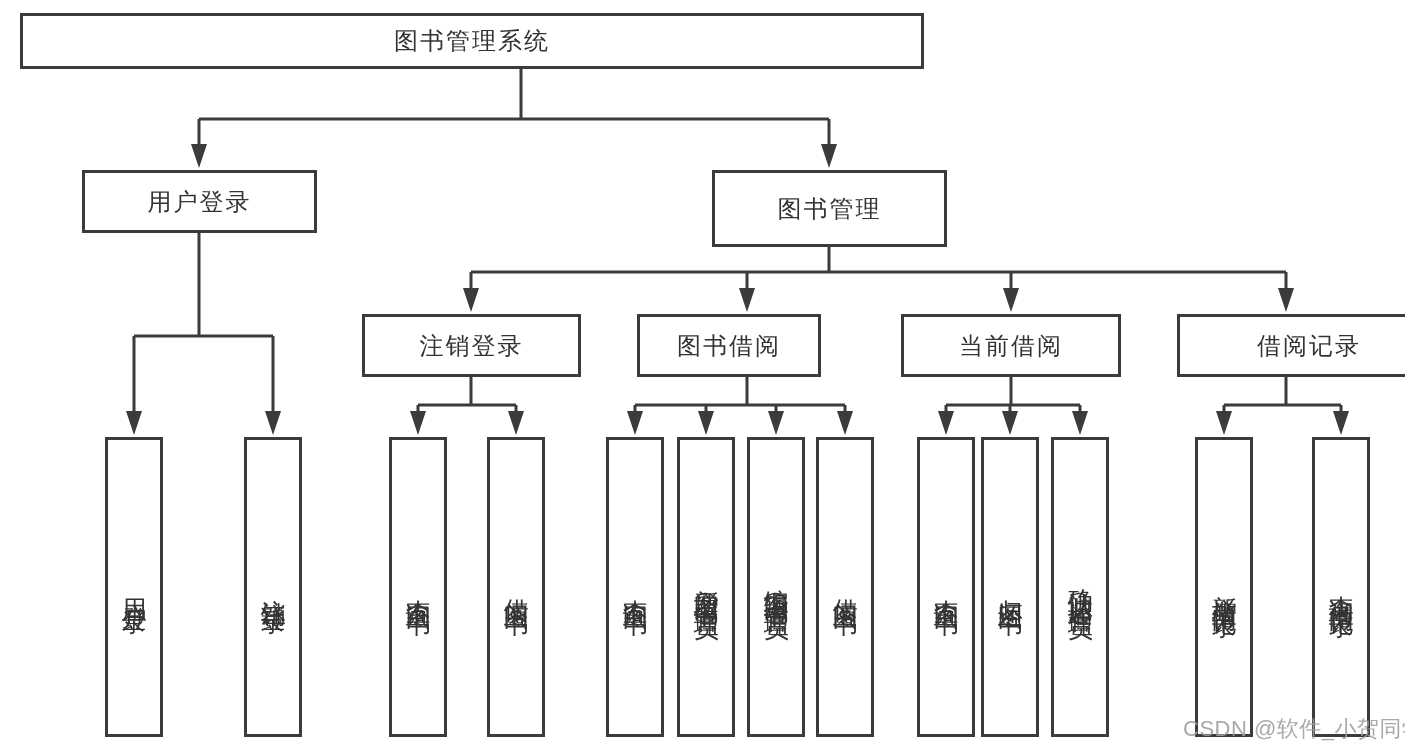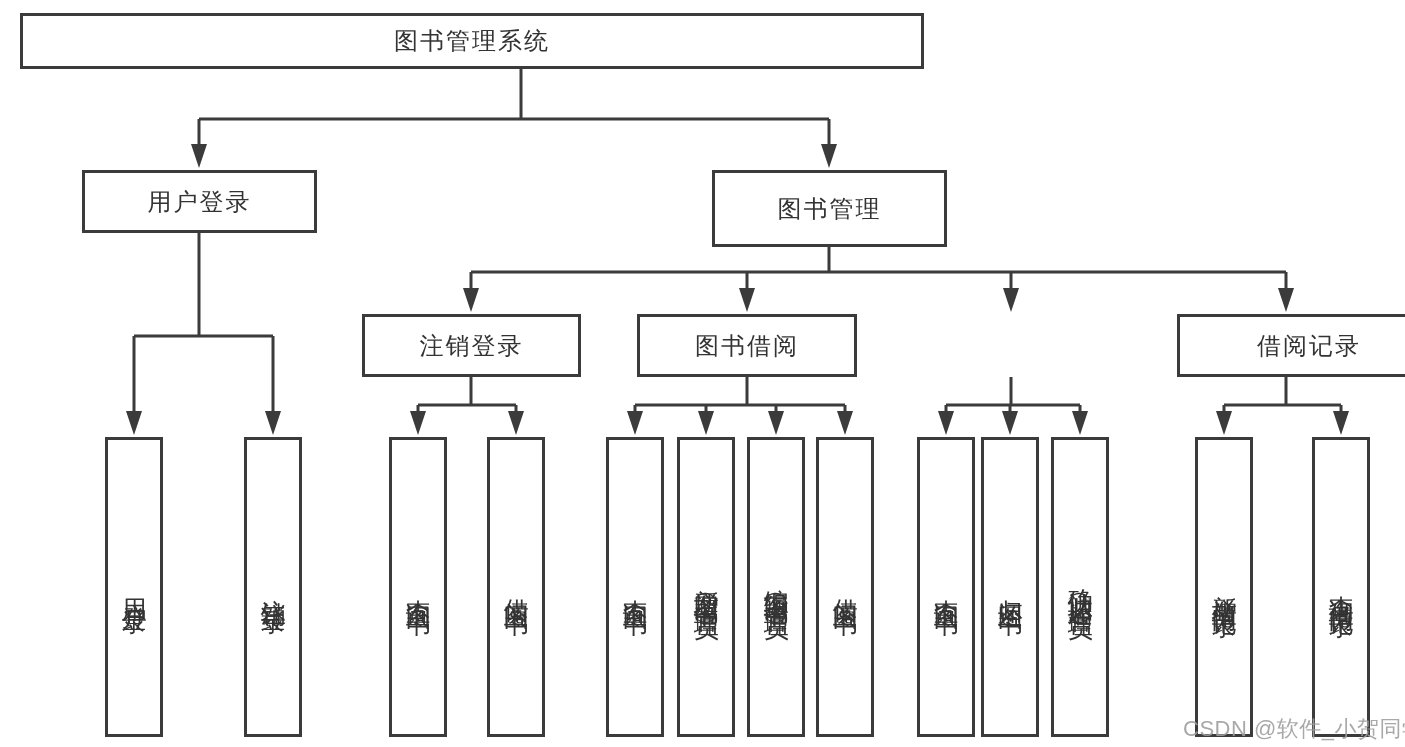--- a/index.html
+++ b/index.html
@@ -30,21 +30,21 @@
     display:flex;align-items:center;justify-content:center;
     writing-mode:vertical-rl;
     text-orientation:mixed;
     font-size:25px;letter-spacing:4px;line-height:1.1;
   }
   .root{left:20px;top:13px;width:904px;height:56px;}
   .lvl2a{left:82px;top:170px;width:235px;height:63px;}
   .lvl2b{left:712px;top:170px;width:235px;height:77px;}
   .lvl3{top:314px;height:63px;}
   .l3a{left:362px;width:219px;}
-  .l3b{left:637px;width:220px;}
+  .l3b{left:637px;width:184px;}
   .l3c{left:901px;width:220px;}
   .l3d{left:1177px;width:264px;}
   .watermark{
     position:absolute;
     left:1183px;top:714px;
     font-size:22px;
     color:rgba(158,158,158,0.9);
     letter-spacing:0.5px;
     z-index:5;
     white-space:nowrap;
@@ -88,20 +88,21 @@
     </g>
   </svg>
 
   <div class="node hbox root">图书管理系统</div>
 
   <div class="node hbox lvl2a">用户登录</div>
   <div class="node hbox lvl2b">图书管理</div>
 
   <div class="node hbox lvl3 l3a">注销登录</div>
   <div class="node hbox lvl3 l3b">图书借阅</div>
+  <div class="node hbox lvl3 l3c">当前借阅</div>
   <div class="node hbox lvl3 l3d">借阅记录</div>
 
   <div class="node vbox" style="left:105px;">用户登录</div>
   <div class="node vbox" style="left:244px;">注销登录</div>
   <div class="node vbox" style="left:389px;">查询图书</div>
   <div class="node vbox" style="left:487px;">借阅图书</div>
   <div class="node vbox" style="left:606px;">查询图书</div>
   <div class="node vbox" style="left:677px;">新增图书（管理员）</div>
   <div class="node vbox" style="left:747px;">编辑图书（管理员）</div>
   <div class="node vbox" style="left:816px;">借阅图书</div>

